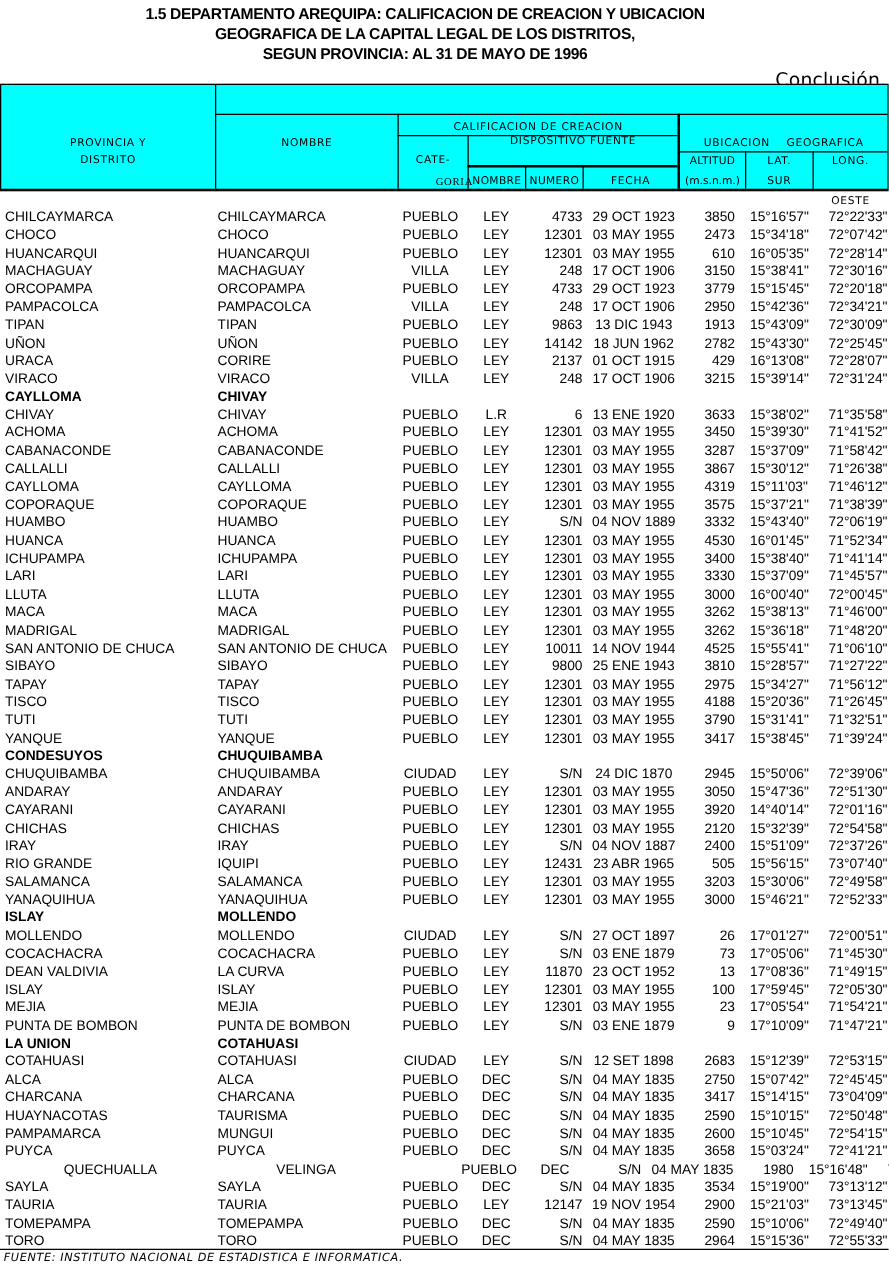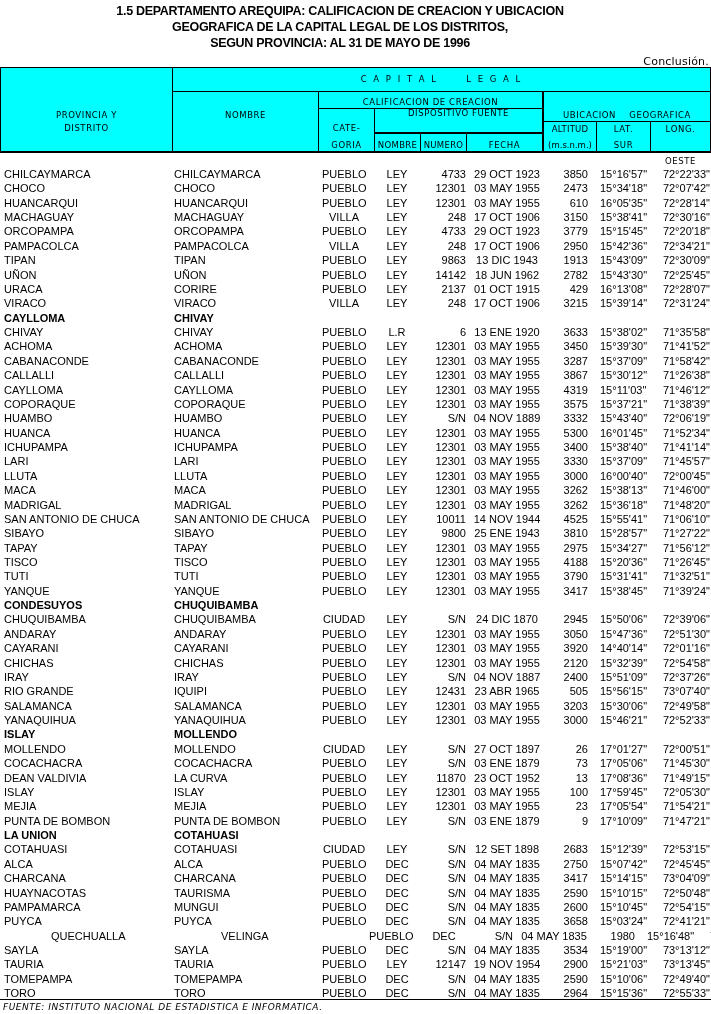--- a/index.html
+++ b/index.html
@@ -1,19 +1,19 @@
 <!DOCTYPE html>
 <html><head>
 <meta charset="utf-8">
 <style>
   html, body { margin:0; padding:0; background:#ffffff; }
   body { width:711px; height:1014px; position:relative; overflow:hidden; font-family:"Liberation Sans", sans-serif; color:#000; }
   .title { position:absolute; left:0; width:680px; text-align:center; font-weight:bold; font-size:12.5px; letter-spacing:-0.3px; font-family:"Liberation Sans", sans-serif; }
   .t1 { top:4px; } .t2 { top:20px; } .t3 { top:36px; }
-  .conclusion { position:absolute; right:2px; top:55px; font-size:11px; font-family:"DejaVu Sans", sans-serif; letter-spacing:0.2px; }
+  .conclusion { position:absolute; right:2px; top:55px; font-size:15px; font-family:"DejaVu Sans", sans-serif; letter-spacing:0.2px; }
   .hdr { position:absolute; left:0; top:67px; width:709px; height:83px; background:#00ffff; border:1px solid #000; border-bottom:2px solid #000; box-sizing:content-box; }
   .hl { position:absolute; background:#000; }
   .ht { position:absolute; font-size:8.5px; font-family:"DejaVu Sans", sans-serif; letter-spacing:0.6px; text-align:center; white-space:nowrap; }
   .row { position:absolute; left:0; width:711px; height:14px; font-size:11px; line-height:14px; white-space:nowrap; }
   .row span { position:absolute; top:0; }
   .prov { left:4px; }
   .nom { left:174px; }
   .cat { left:322px; width:44px; text-align:center; }
   .dn { left:378px; width:38px; text-align:center; }
   .num { left:420px; width:46px; text-align:right; }
@@ -54,26 +54,25 @@
   <div class="hl" style="left:541px;top:23px;width:2px;height:60px;"></div>
 
   <div class="hl" style="left:542px;top:53px;width:167px;height:1px;"></div>
 
   <div class="hl" style="left:595px;top:53px;width:1px;height:30px;"></div>
 
   <div class="hl" style="left:649px;top:53px;width:1px;height:30px;"></div>
 
   <div class="ht" style="left:0;width:171px;top:42px;">PROVINCIA Y</div>
   <div class="ht" style="left:0;width:171px;top:55px;">DISTRITO</div>
-  <div class="ht" style="left:172px;width:537px;top:6px;letter-spacing:2px;white-space:pre;">C A P I T A L      L E G A L</div>
   <div class="ht" style="left:172px;width:145px;top:42px;">NOMBRE</div>
   <div class="ht" style="left:318px;width:223px;top:29px;">CALIFICACION  DE  CREACION</div>
   <div class="ht" style="left:374px;width:167px;top:40px;">DISPOSITIVO FUENTE</div>
   <div class="ht" style="left:318px;width:55px;top:55px;">CATE-</div>
-  <div class="ht" style="left:318px;width:55px;top:72px;">GORIA</div>
+  <div class="ht" style="left:335px;width:55px;top:72px;font-family:Liberation Serif, serif;">GORIA</div>
   <div class="ht" style="left:374px;width:45px;top:72px;letter-spacing:0.3px;">NOMBRE</div>
   <div class="ht" style="left:420px;width:45px;top:72px;letter-spacing:0.3px;">NUMERO</div>
   <div class="ht" style="left:466px;width:75px;top:72px;">FECHA</div>
   <div class="ht" style="left:543px;width:166px;top:42px;white-space:pre;">UBICACION    GEOGRAFICA</div>
   <div class="ht" style="left:543px;width:52px;top:56px;letter-spacing:0.2px;">ALTITUD</div>
   <div class="ht" style="left:543px;width:52px;top:72px;letter-spacing:0;">(m.s.n.m.)</div>
   <div class="ht" style="left:596px;width:53px;top:56px;">LAT.</div>
   <div class="ht" style="left:596px;width:53px;top:72px;">SUR</div>
   <div class="ht" style="left:650px;width:59px;top:56px;">LONG.</div>
   <div class="ht" style="left:650px;width:59px;top:72px;margin-top:16px;">OESTE</div>
@@ -271,21 +270,21 @@
       <span class="lat">15°43'40"</span>
       <span class="lon">72°06'19"</span>
     </div>
     <div class="row" style="top: 425.66px;">
       <span class="prov">HUANCA</span>
       <span class="nom">HUANCA</span>
       <span class="cat">PUEBLO</span>
       <span class="dn">LEY</span>
       <span class="num">12301</span>
       <span class="fecha">03 MAY 1955</span>
-      <span class="alt">5300</span>
+      <span class="alt">4530</span>
       <span class="lat">16°01'45"</span>
       <span class="lon">71°52'34"</span>
     </div>
     <div class="row" style="top: 440.03px;">
       <span class="prov">ICHUPAMPA</span>
       <span class="nom">ICHUPAMPA</span>
       <span class="cat">PUEBLO</span>
       <span class="dn">LEY</span>
       <span class="num">12301</span>
       <span class="fecha">03 MAY 1955</span>

